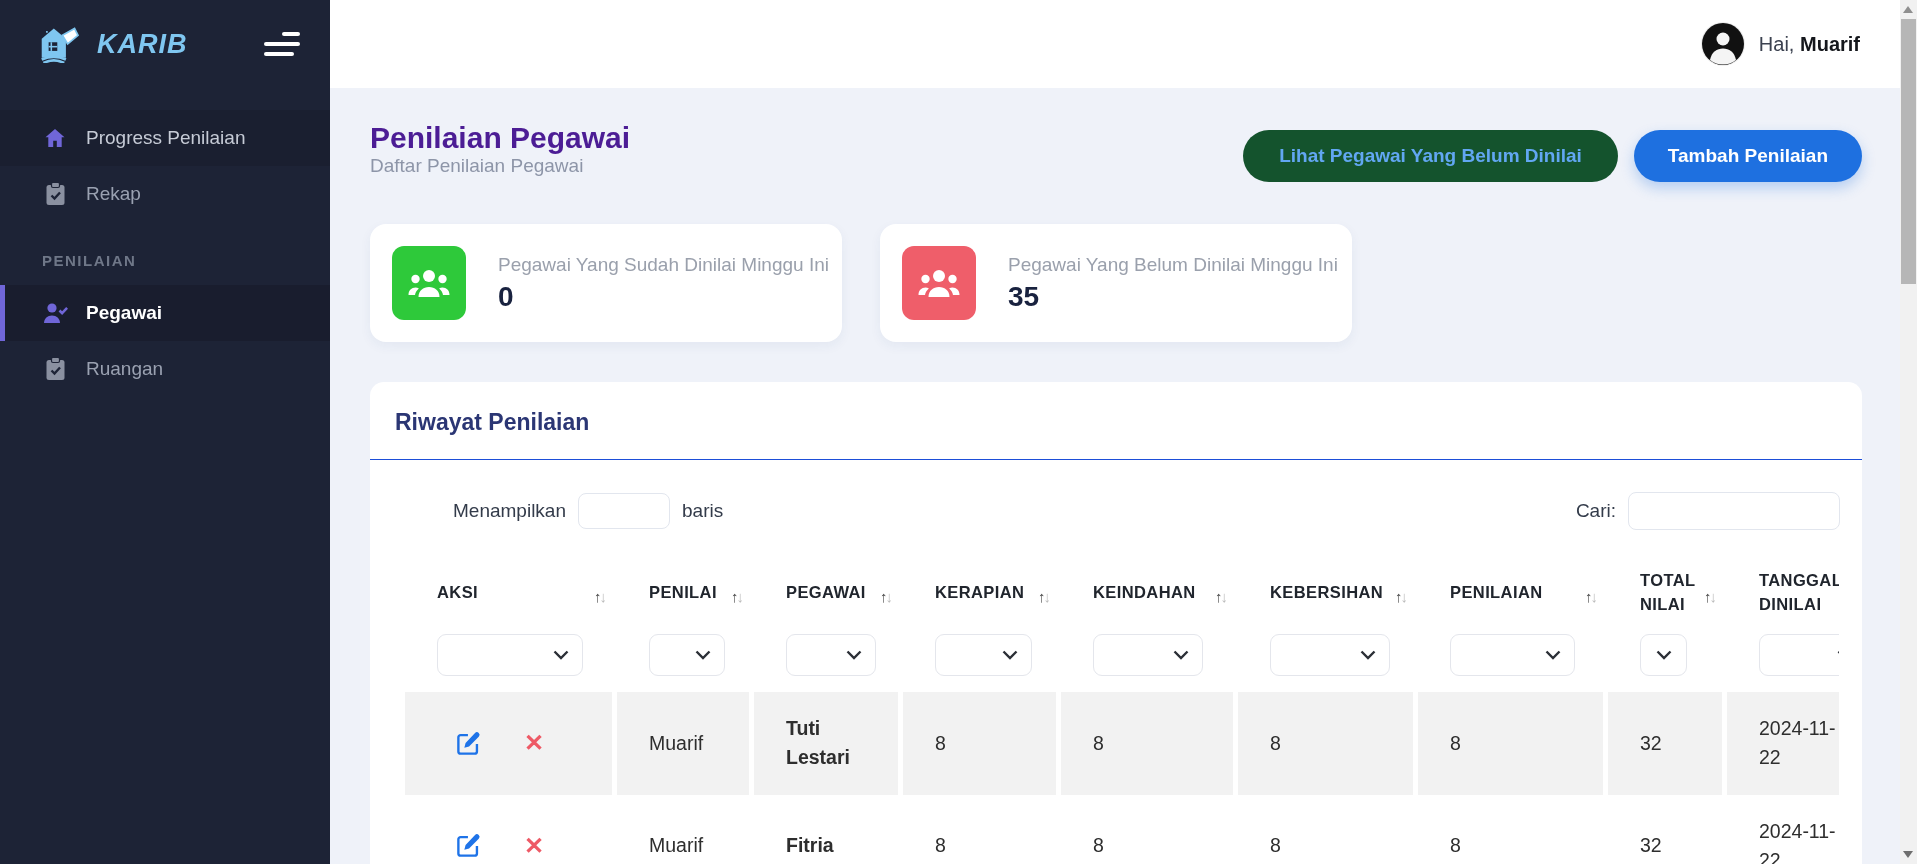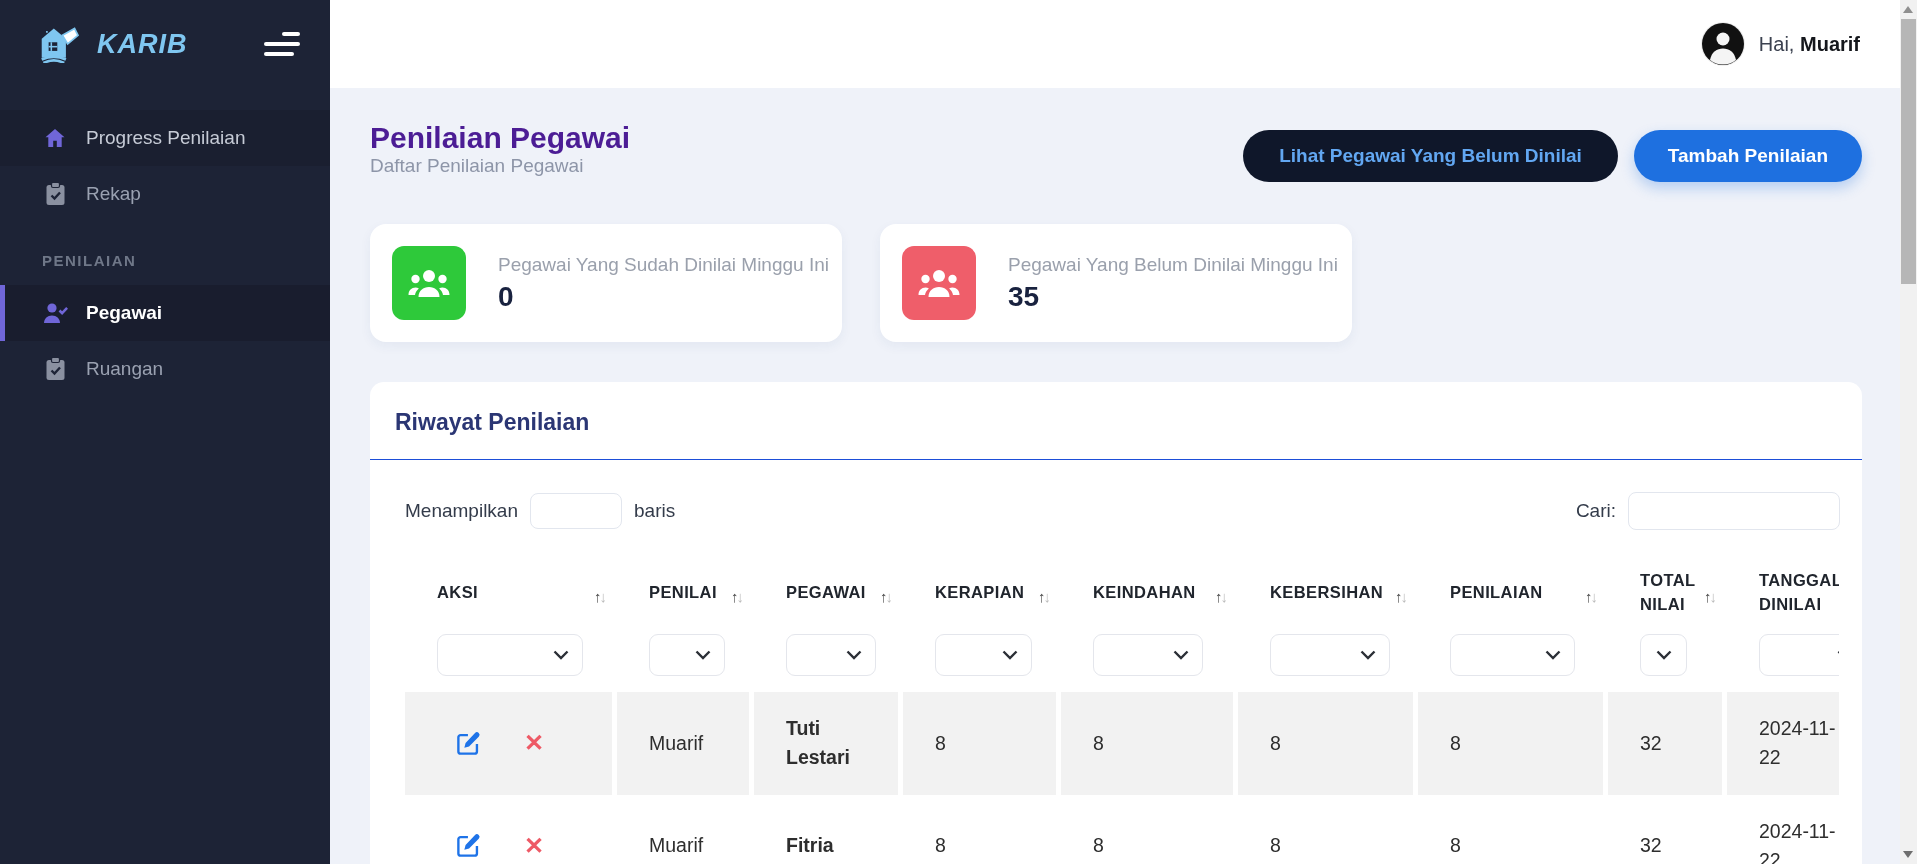--- a/index.html
+++ b/index.html
@@ -28,37 +28,37 @@
   .greeting { font-size:20px; color:#3c4250; }
   .greeting b { color:#15171c; }
 
   
   .content { position:absolute; left:330px; top:88px; width:1570px; height:776px; background:#eff2f9; padding:28px 38px 0 40px; overflow:hidden; }
   .page-head { display:flex; justify-content:space-between; align-items:center; }
   .page-title { font-size:30px; font-weight:700; color:#4c1d95; }
   .page-subtitle { font-size:19px; color:#8d95a8; }
   .head-actions { display:flex; gap:16px; margin-top:14px; }
   .btn { height:52px; border:none; border-radius:26px; font-size:19px; font-weight:600; cursor:pointer; font-family:"Liberation Sans",sans-serif; }
-  .btn-secondary { background:#0f172a; color:#62a7f2; padding:0 36px; }
+  .btn-secondary { background:#14532d; color:#62a7f2; padding:0 36px; }
   .btn-primary { background:#1e70e0; color:#ffffff; padding:0 34px; box-shadow:0 6px 14px rgba(30,112,224,.28); }
 
   .stats { display:flex; gap:38px; margin-top:42px; }
   .stat-card { width:472px; height:118px; background:#fff; border-radius:16px; display:flex; align-items:center; padding-left:22px; box-shadow:0 4px 12px rgba(40,60,120,.06); }
   .stat-icon { width:74px; height:74px; border-radius:12px; display:flex; align-items:center; justify-content:center; flex-shrink:0; }
   .stat-icon.green { background:#2ec93a; }
   .stat-icon.red { background:#ef5e6a; }
   .stat-text { margin-left:32px; }
   .stat-label { font-size:19px; color:#9aa0ac; }
   .stat-value { font-size:28px; font-weight:700; color:#19223f; margin-top:5px; }
 
   
   .table-card { margin-top:40px; background:#fff; border-radius:14px 14px 0 0; height:620px; }
   .tc-header { padding:27px 0 23px 25px; font-size:23px; font-weight:700; color:#2b3674; border-bottom:1px solid #1d4ed8; }
   .tc-controls { display:flex; justify-content:space-between; align-items:center; padding:32px 22px 0 35px; font-size:19px; color:#333b4a; }
-  .tc-left, .tc-right { display:flex; align-items:center; gap:12px; }
+  .tc-left, .tc-right { display:flex; align-items:center; gap:12px;margin-left:48px; }
   .tc-input { border:1.5px solid #e2e6ee; border-radius:8px; height:36px; width:92px; outline:none; font-size:17px; padding:0 8px; font-family:"Liberation Sans",sans-serif; }
   .tc-search { width:212px; height:38px; }
 
   .table-wrap { margin:24px 0 0 35px; width:1434px; overflow:hidden; }
   table { width:1452px; table-layout:fixed; border-collapse:separate; border-spacing:0; }
   col.c1{width:212px} col.c2{width:137px} col.c3{width:149px} col.c4{width:158px} col.c5{width:177px}
   col.c6{width:180px} col.c7{width:190px} col.c8{width:119px} col.c9{width:130px}
   th { text-align:left; padding:10px 12px 10px 32px; font-size:16.5px; font-weight:700; color:#20252d; letter-spacing:.4px; height:78px; vertical-align:middle; position:relative; cursor:pointer; line-height:1.45; }
   .sort { position:absolute; right:12px; bottom:24px; font-size:15px; letter-spacing:-2px; }
   .s-up { color:#4c4c4c; } .s-down { color:#bcbcbc; }

